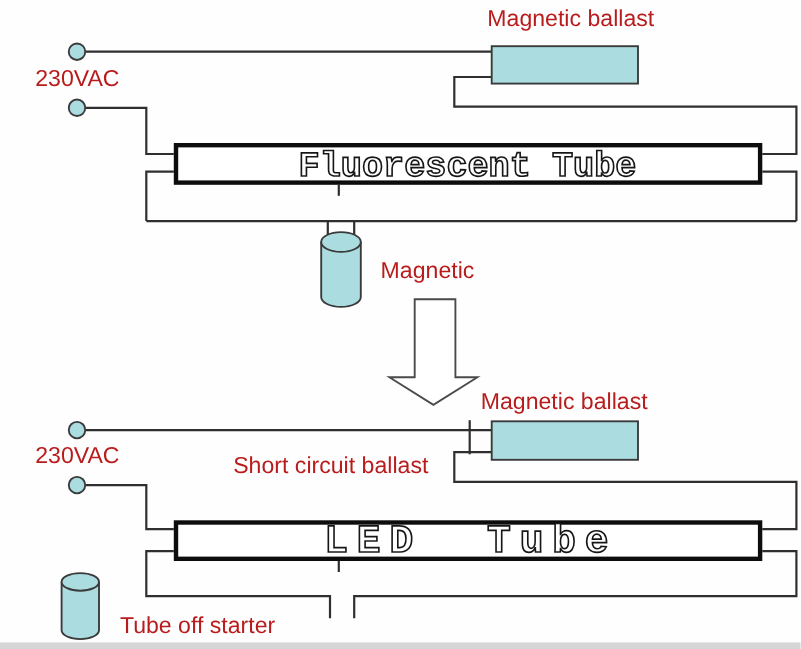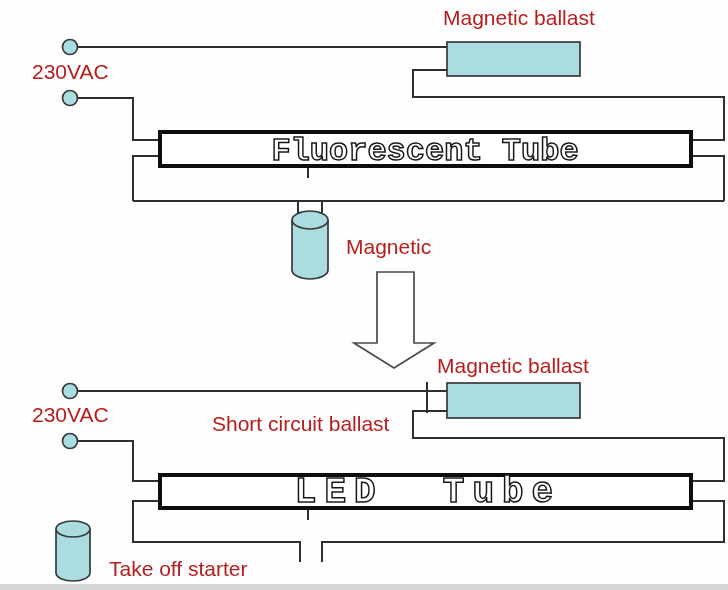--- a/index.html
+++ b/index.html
@@ -90,16 +90,16 @@
   </svg>
 
   <div class="label" style="left:443px;top:6px;">Magnetic ballast</div>
   <div class="label" style="left:32px;top:60px;">230VAC</div>
   <div class="label" style="left:346px;top:235px;">Magnetic</div>
 
 
   <div class="label" style="left:437px;top:354px;">Magnetic ballast</div>
   <div class="label" style="left:212px;top:412px;">Short circuit ballast</div>
   <div class="label" style="left:32px;top:403px;">230VAC</div>
-  <div class="label" style="left:109px;top:557px;">Take off starter</div>
+  <div class="label" style="left:109px;top:557px;">Tube off starter</div>
 
   <div class="bottom-strip"></div>
 </div>
 
 </body></html>

